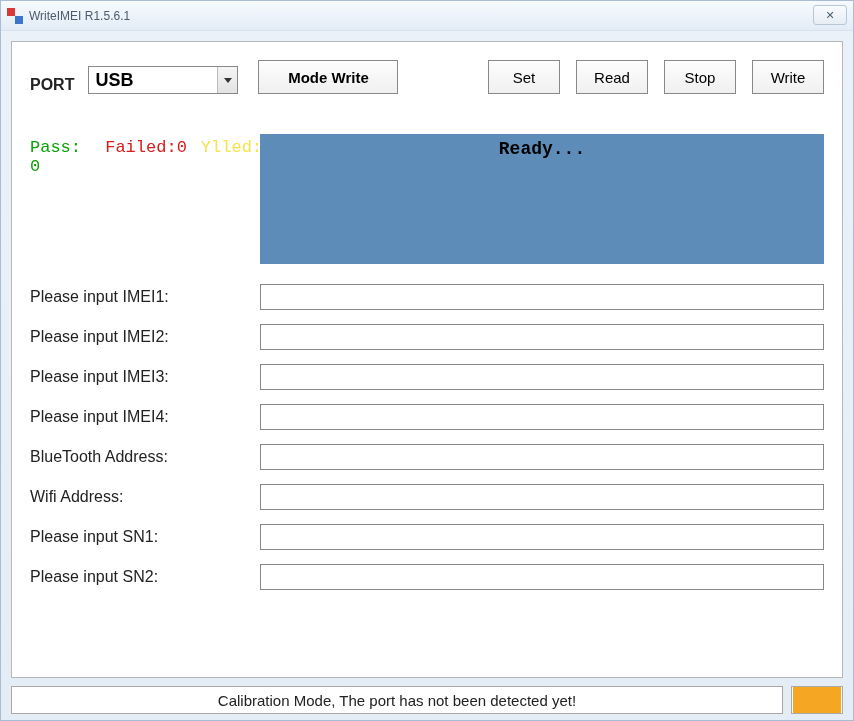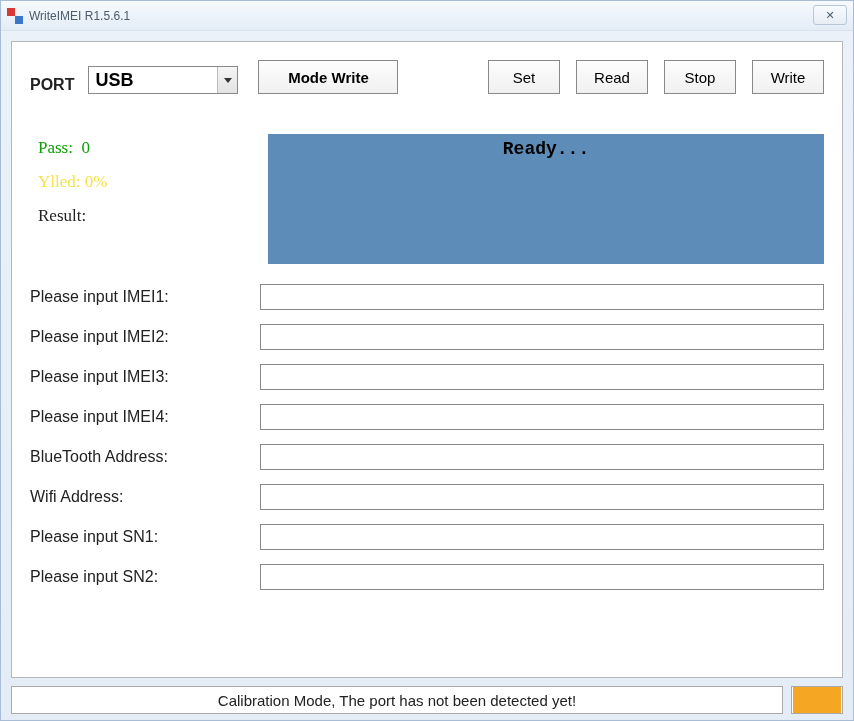--- a/index.html
+++ b/index.html
@@ -113,26 +113,25 @@
       display: flex; gap: 10px;
     }
     .btn-sm { width: 72px; }
     .midsection {
       display: flex;
       margin-top: 40px;
       gap: 10px;
     }
     .stats {
       width: 220px;
-      display: flex; flex-direction: column;
+      display: flex; flex-direction: row;
       gap: 14px;
       font-size: 17px;
-      font-family: Liberation Serif, serif;
+      font-family: Liberation Mono, monospace;
       padding-top: 4px;
-      margin-left: 8px;
     }
     .st-pass { color: #0aa106; }
     .st-failed { color: #d81b1b; }
     .st-yield { color: #f6e24a; }
     .st-result { color: #222; }
     .status-box {
       flex: 1;
       height: 130px;
       background: #5d8cb8;
       border: 1px solid #5d8cb8;
@@ -219,20 +218,23 @@
         <div class="btn btn-sm">Write</div>
       </div>
     </div>
 
     <div class="midsection">
       <div class="stats">
         <div class="st-pass">
           <span>Pass:</span>&nbsp;
           <span>0</span>
         </div>
+        <div class="st-failed">
+          <span>Failed:</span><span>0</span>
+        </div>
         <div class="st-yield">
           <span>Ylled:</span>&nbsp;<span>0%</span>
         </div>
         <div class="st-result">
           <span>Result:</span>
         </div>
       </div>
       <div class="status-box">
         <span>Ready...</span>
       </div>

